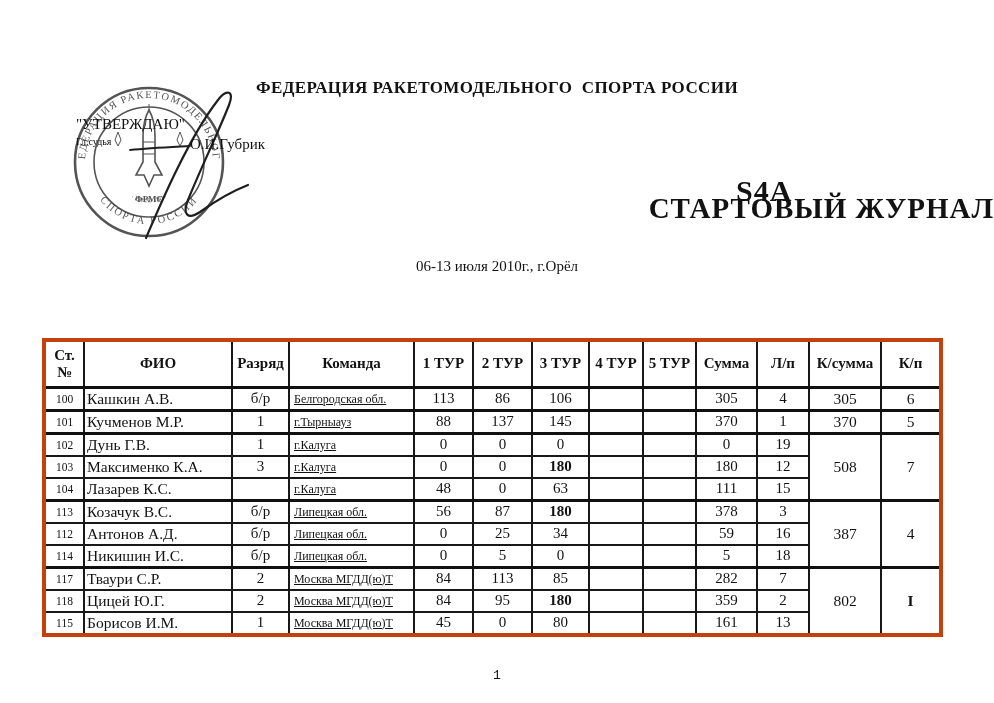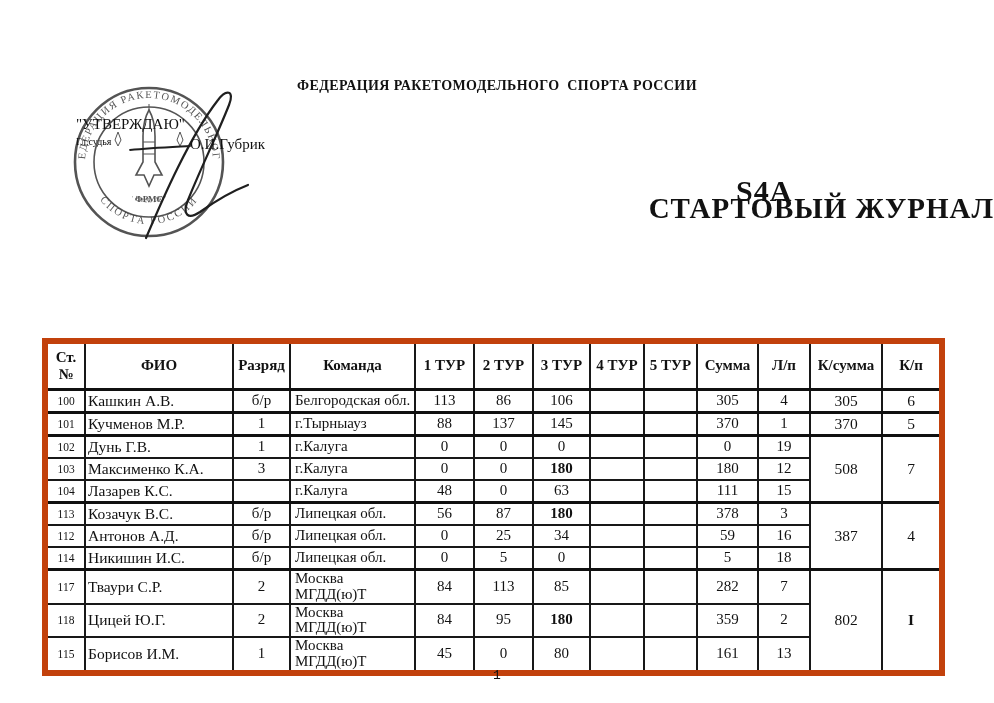--- a/index.html
+++ b/index.html
@@ -3,52 +3,52 @@
 <meta charset="utf-8">
 <style>
   html,body{margin:0;padding:0;background:#e8e8e8;}
   .page{
     position:relative;width:994px;height:703px;background:#ffffff;
     font-family:"Liberation Serif","DejaVu Serif",serif;color:#121212;
     overflow:hidden;
   }
   .fed-title{
     position:absolute;top:78px;left:0;width:100%;text-align:center;
-    font-weight:bold;font-size:14px;letter-spacing:.4px;white-space:pre;
+    font-weight:bold;font-size:17px;letter-spacing:.4px;white-space:pre;
   }
   .approve-quote{position:absolute;left:76px;top:116px;font-size:15px;}
   .judge-label{position:absolute;left:76px;top:136px;font-size:10px;}
   .judge-name{position:absolute;left:190px;top:136px;font-size:15px;}
   .doc-title{
     position:absolute;top:192px;left:0;width:100%;text-align:right;
     font-weight:bold;font-size:29px;letter-spacing:1px;
   }
   .class-code{position:absolute;top:174px;left:736px;font-weight:bold;font-size:30px;letter-spacing:1px;}
   .subtitle{position:absolute;top:234px;left:0;width:100%;text-align:center;font-weight:bold;font-size:16px;}
   .date-line{position:absolute;top:258px;left:0;width:100%;text-align:center;font-size:15px;}
   .stamp{position:absolute;left:70px;top:80px;}
   .signature{position:absolute;left:128px;top:78px;pointer-events:none;}
   .page-num{position:absolute;top:668px;left:0;width:100%;text-align:center;font-size:13px;font-family:"Liberation Mono","DejaVu Sans Mono",monospace;}
 
   table.journal{
     position:absolute;left:42px;top:338px;width:897px;
     border-collapse:collapse;table-layout:fixed;
-    border:6px solid #c2410c;
+    border:4px solid #c2410c;
   }
   .journal th,.journal td{
     border:2px solid #181818;padding:0 2px;overflow:hidden;
     font-size:15px;text-align:center;vertical-align:middle;
   }
   .journal thead th{
     font-weight:bold;height:44px;white-space:pre-line;line-height:1.15;
     border-bottom:3px solid #101010;font-size:15px;
   }
   .journal tbody td{height:20px;line-height:1.05;}
   .journal td.c-name{text-align:left;font-size:15.5px;}
-  .journal td.c-team{text-align:left;padding-left:4px;font-size:15px;}
+  .journal td.c-team{text-align:left;padding-left:4px;font-size:12px;text-decoration:underline;}
   .journal td.c-num{font-size:11.5px;}
   .journal tr.gs>td{border-top:3px solid #101010;}
   .journal td.b{font-weight:bold;}
   .journal td.c-merge{font-size:15.5px;}
 </style>
 </head>
 <body>
 
 <div class="page">
 
@@ -86,20 +86,21 @@
     </g>
   </svg>
 
   <div class="approve-quote">"УТВЕРЖДАЮ"</div>
   <div class="judge-label">Гл.судья</div>
   <div class="judge-name">О.И.Губрик</div>
 
   <div class="fed-title">ФЕДЕРАЦИЯ РАКЕТОМОДЕЛЬНОГО  СПОРТА РОССИИ</div>
   <div class="doc-title">СТАРТОВЫЙ ЖУРНАЛ</div>
   <div class="class-code">S4A</div>
+  <div class="date-line">06-13 июля 2010г., г.Орёл</div>
 
   <table class="journal">
     <colgroup>
       <col style="width:40px">
         <col style="width:148px">
         <col style="width:57px">
       <col style="width:125px">
         <col style="width:59px">
         <col style="width:59px">
       <col style="width:57px">

